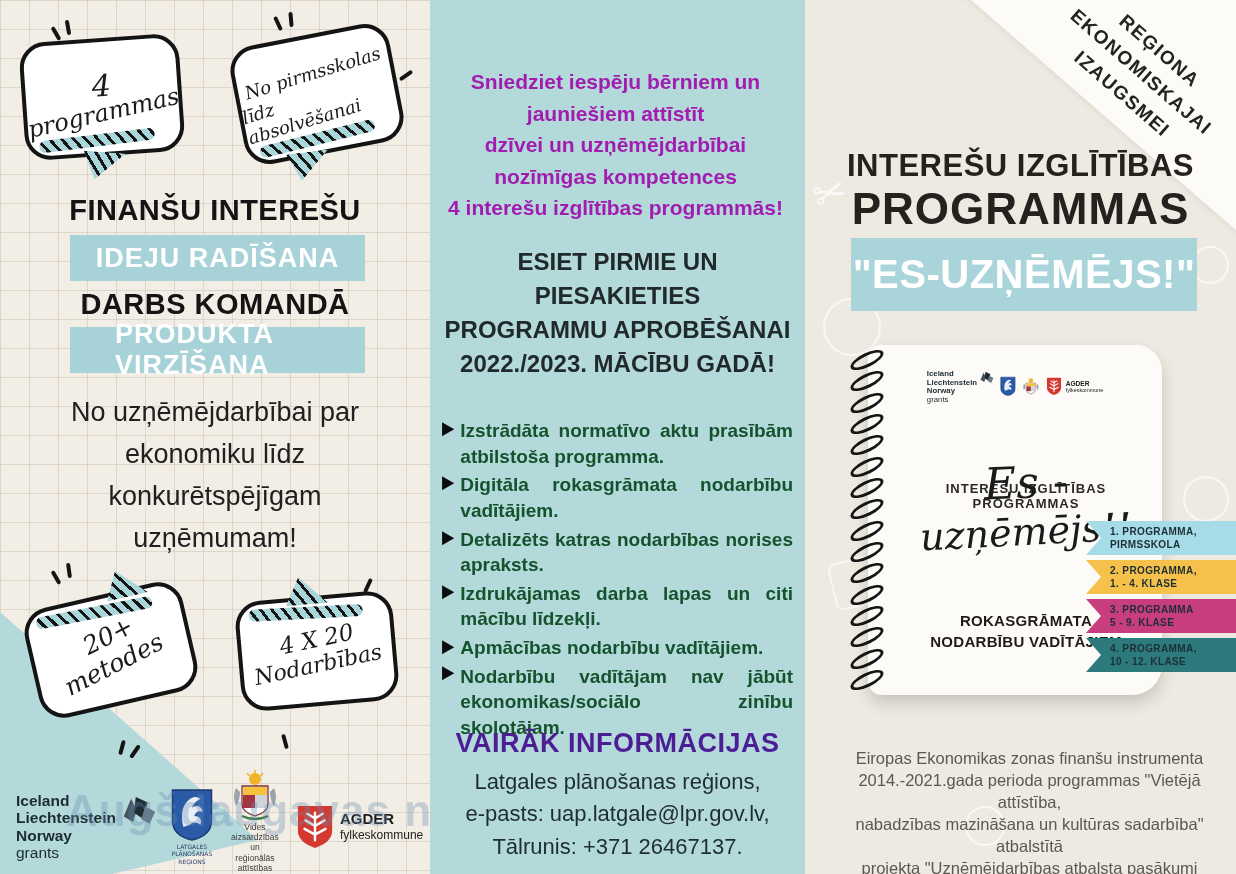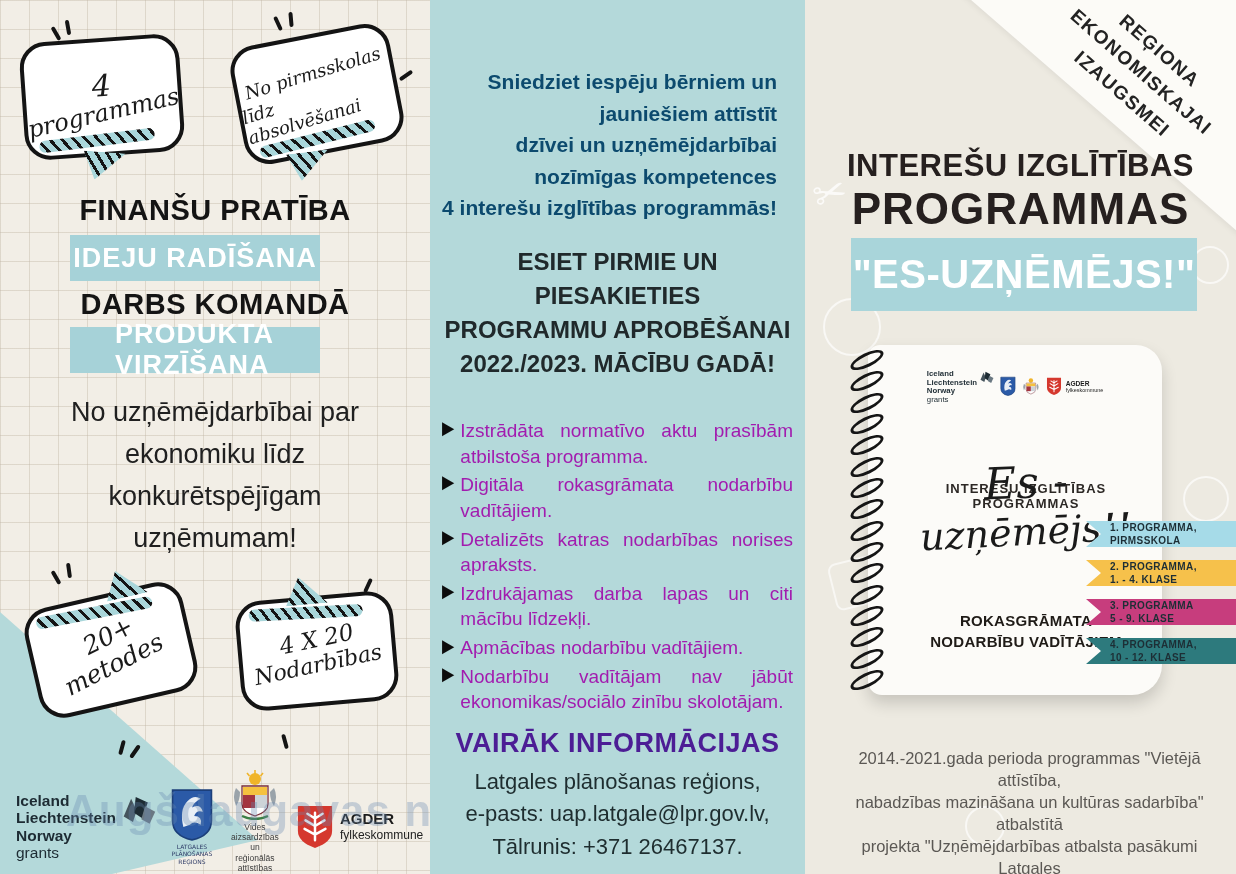--- a/index.html
+++ b/index.html
@@ -26,47 +26,47 @@
   .tail { position:absolute; width:42px; height:28px;
     background:repeating-linear-gradient(55deg,#a9d6da 0 6px,#141414 6px 9px); }
   .tail-down { clip-path:polygon(0 0,100% 0,30% 100%); }
   .tail-up { clip-path:polygon(35% 0,100% 100%,0 100%); }
   .hand { font-family:"DejaVu Serif",serif; font-style:italic; color:#1a1a1a; }
 
   .tick { position:absolute; width:4px; height:15px; background:#141414; border-radius:2px; }
 
   .h-black { position:absolute; left:0; width:430px; text-align:center;
     font-family:"Liberation Sans",sans-serif; font-weight:800; font-size:29px; color:#141414; letter-spacing:.5px; }
-  .h-box { position:absolute; left:70px; width:250px; height:46px; display:flex; align-items:center; justify-content:center;
+  .h-box { position:absolute; left:70px; width:295px; height:46px; display:flex; align-items:center; justify-content:center;
     font-family:"Liberation Sans",sans-serif; font-weight:800; font-size:27px; color:#ffffff; letter-spacing:1px; }
   #left-paragraph { position:absolute; top:392px; left:20px; right:20px; text-align:center;
     font-family:"Liberation Sans",sans-serif; font-size:27px; font-weight:500; color:#202020; line-height:1.55; }
 
   #logo-row { position:absolute; left:16px; top:770px; width:404px; display:flex; align-items:center; gap:13px; }
   .eea-text { font-family:"Liberation Sans",sans-serif; font-weight:800; font-size:15.5px; line-height:1.12; color:#1d2b33; }
   .eea-light { font-weight:400; }
   .logo-col { display:flex; flex-direction:column; align-items:center; }
   .caption { font-size:6px; color:#2c3a66; text-align:center; line-height:1.25; margin-top:1px; }
   .caption-min { font-size:8.5px; color:#3c3c3c; text-align:center; line-height:1.2; margin-top:2px; font-family:"Liberation Sans",sans-serif; }
   .agder-wrap { display:flex; align-items:center; gap:6px; }
   .agder-name { font-family:"Liberation Sans",sans-serif; font-weight:800; font-size:15px; color:#1b1b1b; line-height:1.1; }
   .agder-sub { font-family:"Liberation Sans",sans-serif; font-size:12px; color:#222; }
   #watermark { position:absolute; left:66px; top:786px; font-family:"Liberation Sans",sans-serif;
     font-weight:700; font-size:44px; letter-spacing:1px; color:rgba(104,138,176,.33); white-space:nowrap; z-index:5; }
 
   
   #middle { position:absolute; left:430px; top:0; width:375px; height:874px; }
-  #intro { position:absolute; top:66px; left:12px; right:28px; text-align:right;
-    font-family:"Liberation Sans",sans-serif; font-size:21px; font-weight:600; color:#0c4a6e; line-height:1.5; }
+  #intro { position:absolute; top:66px; left:12px; right:16px; text-align:center;
+    font-family:"Liberation Sans",sans-serif; font-size:21px; font-weight:600; color:#a21caf; line-height:1.5; }
   #cta { position:absolute; top:245px; left:6px; right:6px; text-align:center;
     font-family:"Liberation Sans",sans-serif; font-size:24px; font-weight:800; color:#20292b; line-height:1.42; }
   #bullets { position:absolute; top:418px; left:12px; right:12px; }
   .bullet { display:flex; margin-bottom:3px; }
   .bullet .arrow { flex:0 0 auto; font-size:16px; color:#0c0c0c; margin:2px 6px 0 0; transform:scaleY(1.15); }
-  .bullet .btxt { font-family:"Liberation Sans",sans-serif; font-size:19px; font-weight:400; color:#a21caf;
+  .bullet .btxt { font-family:"Liberation Sans",sans-serif; font-size:19px; font-weight:700; color:#14532d;
     line-height:1.35; text-align:justify; flex:1; }
   #info-title { position:absolute; top:728px; left:0; width:100%; text-align:center;
     font-family:"Liberation Sans",sans-serif; font-size:27px; font-weight:800; color:#4c1d95; letter-spacing:.5px; }
   #contact { position:absolute; top:766px; left:0; width:100%; text-align:center;
     font-family:"Liberation Sans",sans-serif; font-size:22px; font-weight:500; color:#1e2d2f; line-height:1.47; }
 
   
   #right { position:absolute; left:805px; top:0; width:431px; height:874px; background:#edeae1; overflow:hidden; }
   .doodle-circle { position:absolute; border:2.5px solid rgba(255,255,255,.65); border-radius:50%; }
   .doodle-rect { position:absolute; border:2.5px solid rgba(255,255,255,.6); border-radius:8px; }
@@ -93,21 +93,21 @@
   #mini-logos { position:absolute; left:0; right:0; top:24px; display:flex; justify-content:center; align-items:center;
     gap:9px; transform:scale(.6); transform-origin:50% 0; }
   #nb-header { position:absolute; top:88px; left:30px; right:8px; text-align:center;
     font-family:"Liberation Sans",sans-serif; font-size:13px; font-weight:600; letter-spacing:1px; color:#2c2825;margin-top:48px; }
   #nb-hand { position:absolute; top:112px; left:30px; right:8px; text-align:center; }
   #nb-hand .hl1 { font-size:44px; transform:rotate(-2deg); display:inline-block; }
   #nb-hand .hl2 { font-size:38px; transform:rotate(-3deg); display:inline-block; margin-top:2px; }
   #nb-footer { position:absolute; bottom:42px; left:30px; right:8px; text-align:center;
     font-family:"Liberation Sans",sans-serif; font-size:15px; font-weight:800; color:#1f1b17; line-height:1.45; letter-spacing:.3px; }
 
-  .ribbon { position:absolute; left:281px; width:150px; height:26px; padding:2px 8px 2px 24px;
+  .ribbon { position:absolute; left:281px; width:150px; height:34px; padding:2px 8px 2px 24px;
     display:flex; flex-direction:column; justify-content:center;
     clip-path:polygon(0 0,100% 0,100% 100%,0 100%,15px 50%);
     font-family:"Liberation Sans",sans-serif; font-weight:800; font-size:10px; letter-spacing:.4px;
     color:#1d2e35; line-height:1.35; z-index:4; }
 
   #right-footer { position:absolute; top:748px; left:26px; right:8px; text-align:center;
     font-family:"Liberation Sans",sans-serif; font-size:16.5px; font-weight:500; color:#5b5854; line-height:1.33; }
 </style>
 </head>
 <body>
@@ -136,21 +136,21 @@
   </div>
 
   <div class="bubble-wrap" style="left:236px; top:34px; width:162px; height:120px; transform:rotate(-11deg);">
     <div class="bubble band-bottom">
       <span class="hand" style="font-size:18px; transform:rotate(-6deg);">No pirmsskolas</span>
       <span class="hand" style="font-size:18px; transform:rotate(-6deg); margin-top:2px;">līdz absolvēšanai</span>
       <div class="tail tail-down" style="bottom:-27px; left:34px; transform:rotate(4deg);"></div>
     </div>
   </div>
 
-  <div class="h-black" style="top:194px;">FINANŠU PRATĪBA</div>
+  <div class="h-black" style="top:194px;">FINANŠU INTEREŠU</div>
   <div class="h-box" style="top: 235px; background-color: rgb(166, 210, 216);">IDEJU RADĪŠANA</div>
   <div class="h-black" style="top:288px;">DARBS KOMANDĀ</div>
   <div class="h-box" style="top: 327px; background-color: rgb(166, 210, 216); padding-left: 45px;">PRODUKTA VIRZĪŠANA</div>
 
   <div id="left-paragraph">
     <div>No uzņēmējdarbībai par</div>
     <div>ekonomiku līdz</div>
     <div>konkurētspējīgam</div>
     <div>uzņēmumam!</div>
   </div>
@@ -376,18 +376,19 @@
   <div class="ribbon" style="top: 599px; background-color: rgb(199, 61, 125);">
     <span>3. PROGRAMMA</span>
     <span>5 - 9. KLASE</span>
   </div>
   <div class="ribbon" style="top: 638px; background-color: rgb(45, 122, 125);">
     <span>4. PROGRAMMA,</span>
     <span>10 - 12. KLASE</span>
   </div>
 
   <div id="right-footer">
+    <div>Eiropas Ekonomikas zonas finanšu instrumenta</div>
     <div>2014.-2021.gada perioda programmas "Vietējā attīstība,</div>
     <div>nabadzības mazināšana un kultūras sadarbība" atbalstītā</div>
     <div>projekta "Uzņēmējdarbības atbalsta pasākumi Latgales</div>
 
   </div>
 </div>
 
 </body></html>

